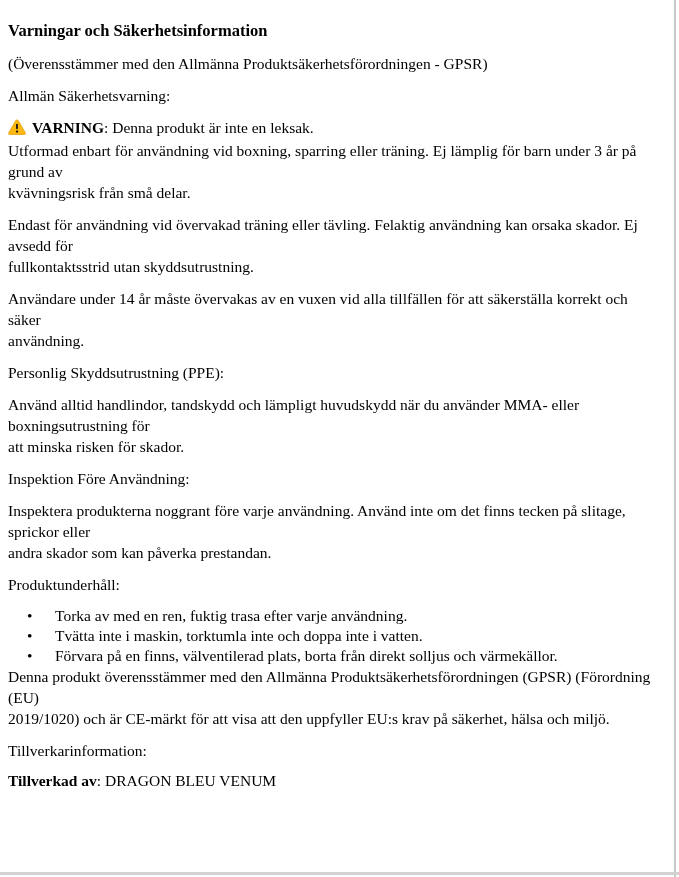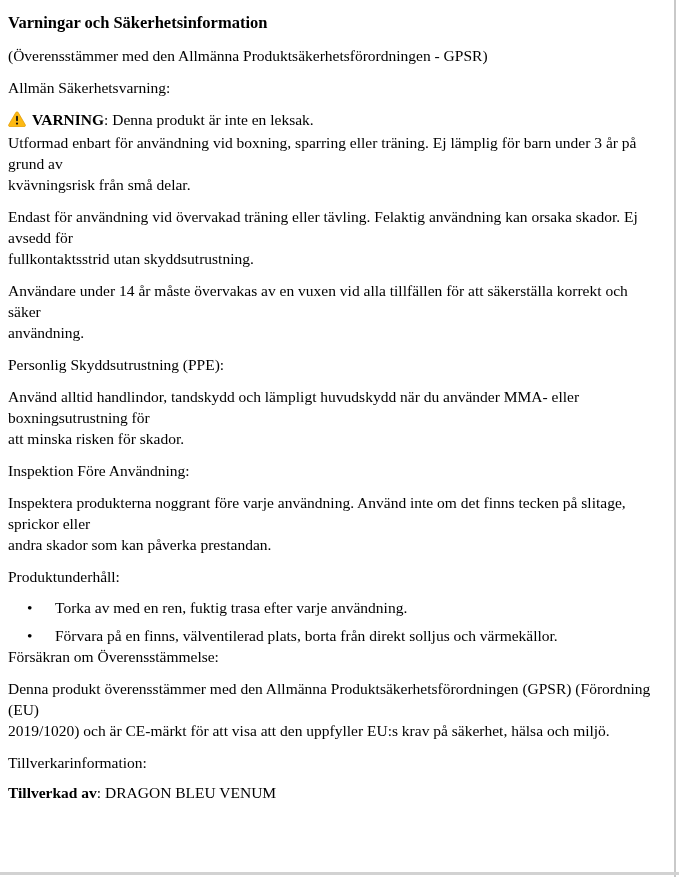--- a/index.html
+++ b/index.html
@@ -9,21 +9,21 @@
   }
   body {
     width: 679px;
     height: 877px;
     position: relative;
     overflow: hidden;
   }
   .page {
     position: absolute;
     left: 0;
-    top: 0;
+    top: 8px;
     width: 675px;
     height: 753px;
     background: #ffffff;
     box-sizing: border-box;
     padding: 12px 18px 0 8px;
     font-family: "Liberation Serif", "DejaVu Serif", serif;
     font-size: 15.5px;
     line-height: 21px;
     color: #000000;
   }
@@ -74,21 +74,20 @@
   }
   ul.bullets {
     margin: 0;
     padding: 0;
     list-style: none;
     line-height: 20px;
   }
   ul.bullets li {
     position: relative;
     padding-left: 47px;
-    margin-top: 8px;
   }
   ul.bullets li::before {
     content: "\2022";
     position: absolute;
     left: 19px;
     top: 0;
   }
   .fields {
     line-height: 18px;
   }
@@ -114,22 +113,21 @@
 fullkontaktsstrid utan skyddsutrustning.</div>
       <div class="block">Användare under 14 år måste övervakas av en vuxen vid alla tillfällen för att säkerställa korrekt och säker
 användning.</div>
       <div class="block heading">Personlig Skyddsutrustning (PPE):</div>
       <div class="block">Använd alltid handlindor, tandskydd och lämpligt huvudskydd när du använder MMA- eller boxningsutrustning för
 att minska risken för skador.</div>
       <div class="block heading">Inspektion Före Användning:</div>
       <div class="block">Inspektera produkterna noggrant före varje användning. Använd inte om det finns tecken på slitage, sprickor eller
 andra skador som kan påverka prestandan.</div>
       <div class="block heading">Produktunderhåll:</div>
-      <ul class="bullets block no-gap"><li>Torka av med en ren, fuktig trasa efter varje användning.</li><li>Förvara på en finns, välventilerad plats, borta från direkt solljus och värmekällor.</li></ul>
-      <div class="block heading">Försäkran om Överensstämmelse:</div>
+      <ul class="bullets block no-gap"><li>Torka av med en ren, fuktig trasa efter varje användning.</li><li>Tvätta inte i maskin, torktumla inte och doppa inte i vatten.</li><li>Förvara på en finns, välventilerad plats, borta från direkt solljus och värmekällor.</li></ul>
       <div class="block">Denna produkt överensstämmer med den Allmänna Produktsäkerhetsförordningen (GPSR) (Förordning (EU)
 2019/1020) och är CE-märkt för att visa att den uppfyller EU:s krav på säkerhet, hälsa och miljö.</div>
       <div class="block heading">Tillverkarinformation:</div>
       <div class="block fields"><div><span class="field-label">Tillverkad av</span><span>: DRAGON BLEU VENUM</span></div></div>
     </div>
 </div>
 
 <div class="page-right-border"></div>
 <div class="page-bottom-border"></div>
 

